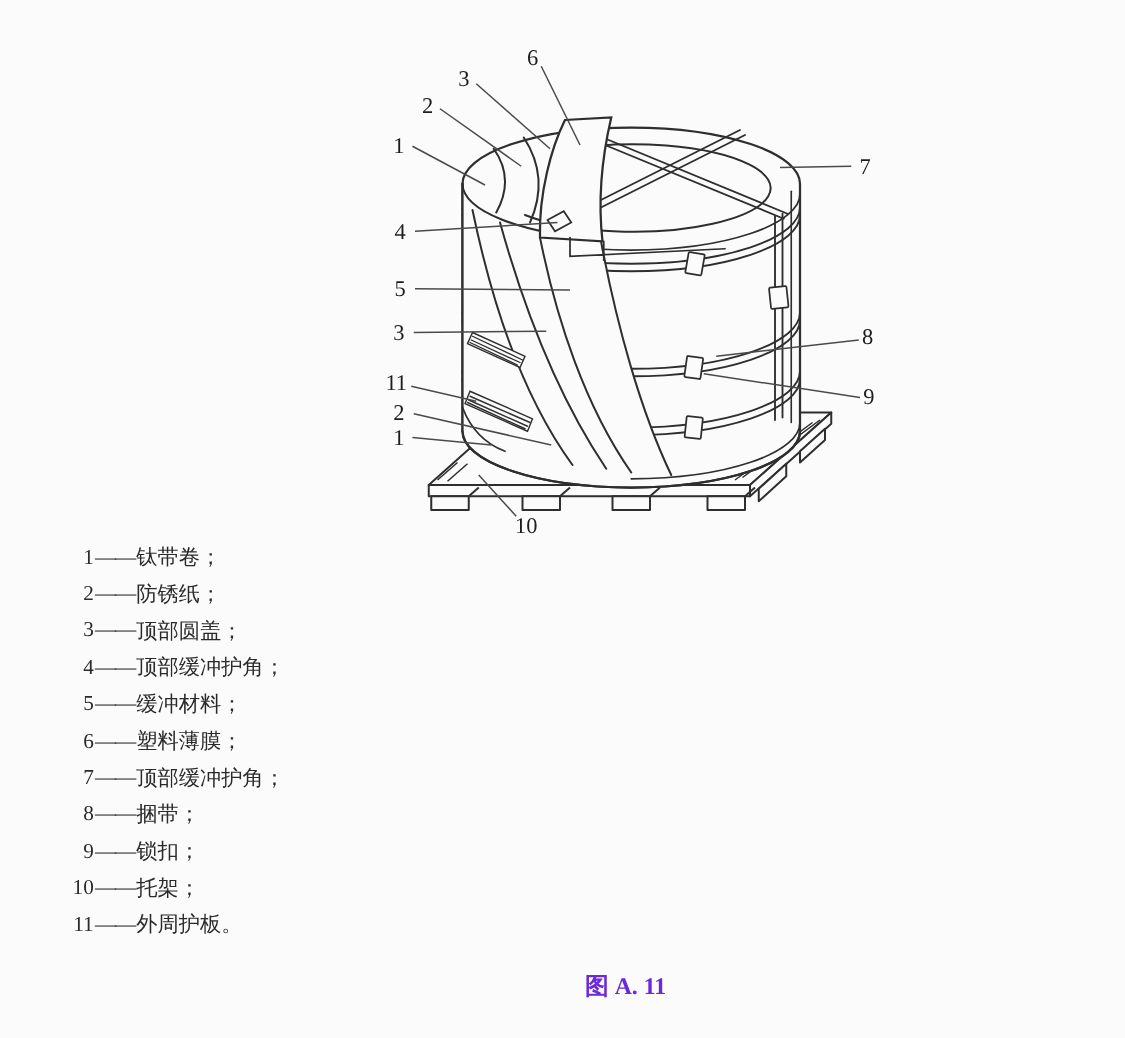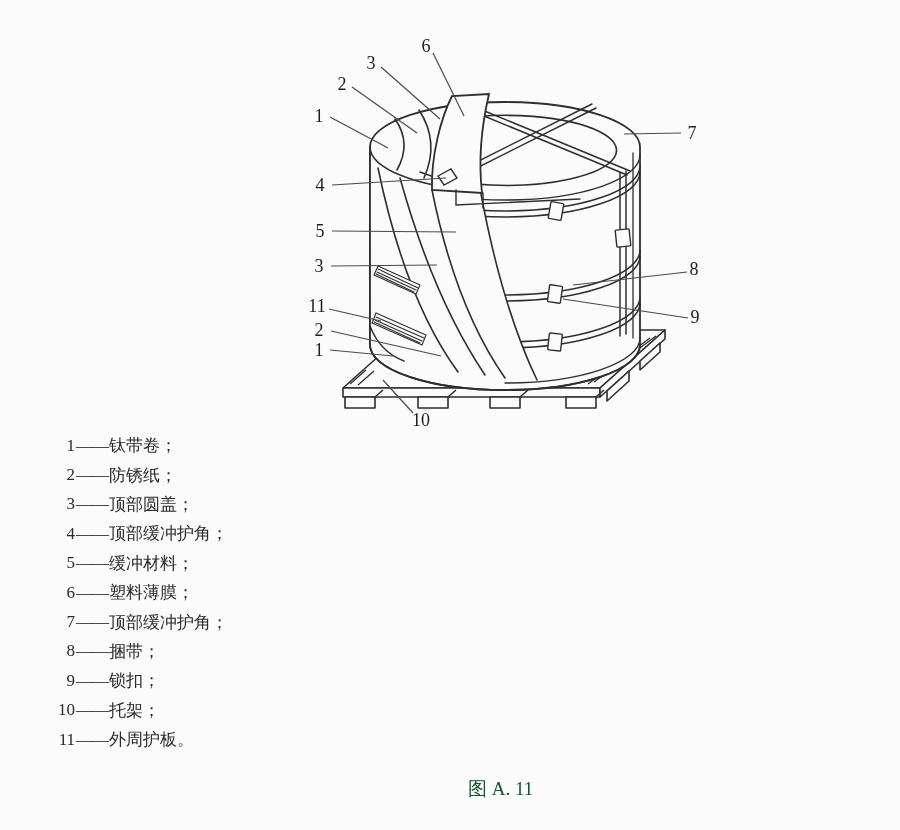--- a/index.html
+++ b/index.html
@@ -18,21 +18,21 @@
     display:flex;align-items:center;
     height:29.4px;
     font-size:17px;
     color:#2a2a2a;
     white-space:nowrap;
   }
   .legend-num{display:inline-block;width:24px;margin-left:51px;text-align:right;}
   .legend-dash{display:inline-block;margin:0 1px;letter-spacing:-1px;}
   .caption{
     position:absolute;left:468px;top:776px;
-    font-size:19px;font-weight:normal;color:#14532d;
+    font-size:19px;font-weight:bold;color:#6d28d9;
     white-space:nowrap;
   }
   .callout-text{
     font-family:"Liberation Serif","DejaVu Serif",serif;
     font-size:18px;fill:#1d1d1d;
   }
 </style>
 </head>
 <body>
 

